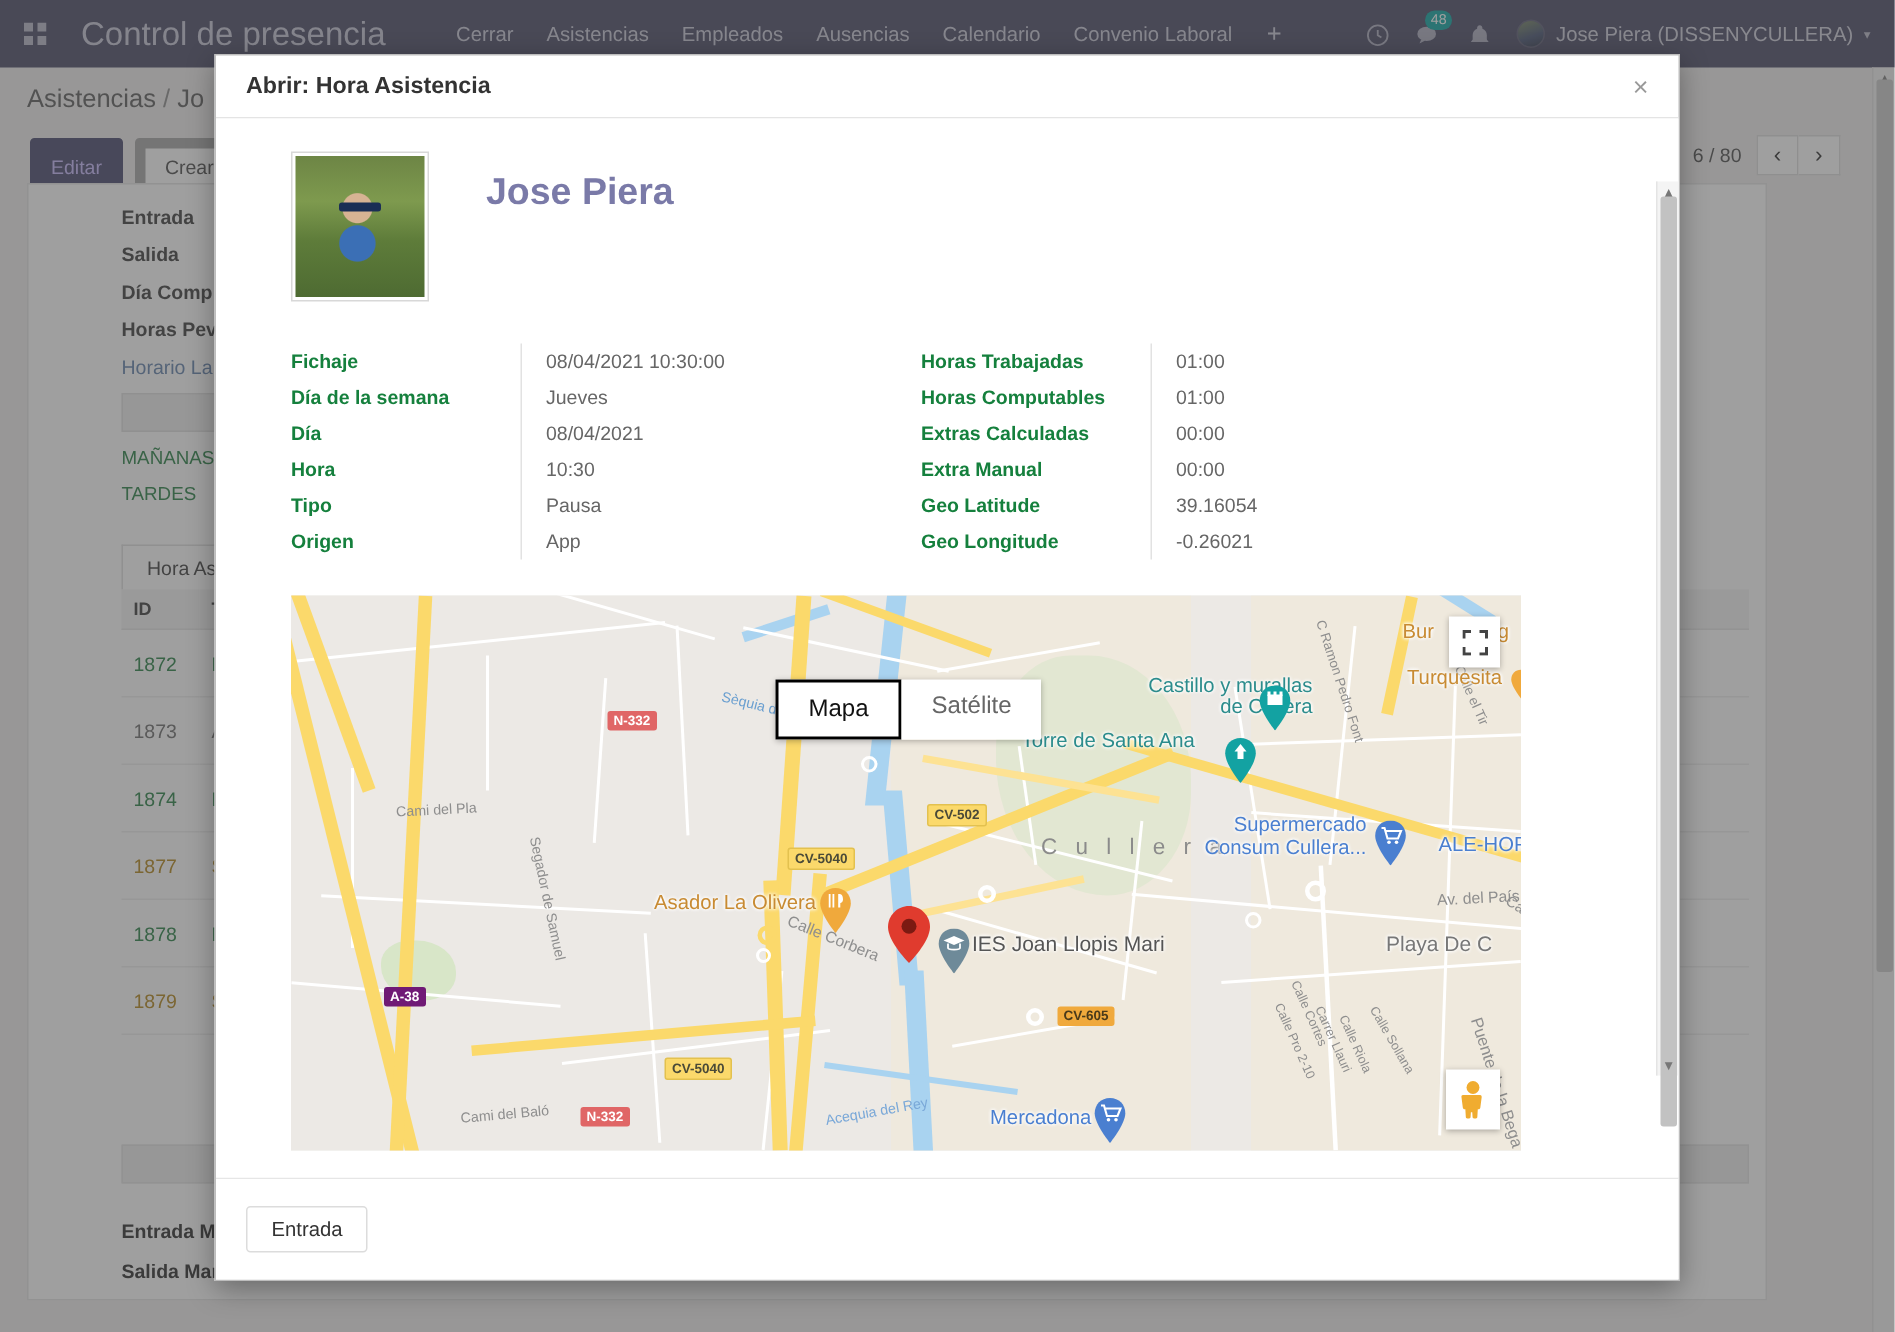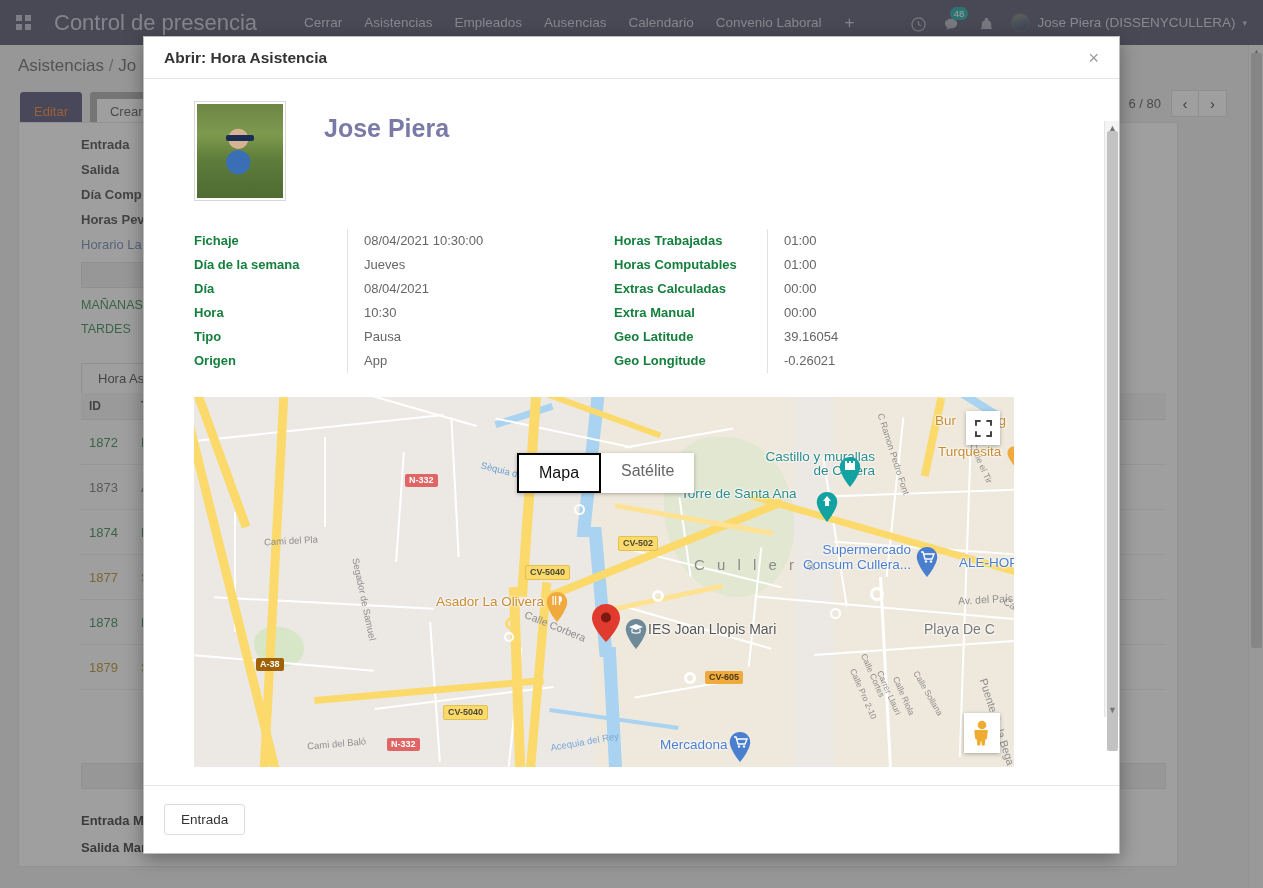--- a/index.html
+++ b/index.html
@@ -58,21 +58,21 @@
   .caret-down { font-size: 9px; color: #b5b5c6; }
 
   
   .bc-row {
     position: absolute; top: 56px; left: 18px;
     font-size: 17px; color: #555; white-space: nowrap;
   }
   .bc-sep { color: #888; }
   .btn-row { position: absolute; top: 92px; left: 20px; display: flex; gap: 8px; }
   .btn-primary {
-    background: #3f3f66; color: #f97316; border: 1px solid #3f3f66;
+    background: #3f3f66; color: #c4b5fd; border: 1px solid #3f3f66;
     border-radius: 3px; padding: 5px 13px; font-size: 13px;
   }
   .btn-plain {
     background: #fff; color: #444; border: 7px solid #a3a3a3;
     border-radius: 3px; padding: 5px 13px; font-size: 13px;
   }
   .pager {
     position: absolute; top: 90px; right: 36px; display: flex; align-items: center; gap: 0;
     font-size: 13px; color: #444;
   }
@@ -227,21 +227,21 @@
   .beige { position: absolute; background: #efe9dd; }
   .road { position: absolute; background: #fff; }
   .road-y { position: absolute; background: #fbd96b; }
   .road-y2 { position: absolute; background: #fde293; }
   .shieldR, .shieldY, .shieldB, .shieldO {
     position: absolute; font-size: 9px; padding: 1px 4px; border-radius: 2px;
     font-weight: bold; color: #fff; white-space: nowrap; line-height: 11px;
   }
   .shieldR { background: #e06666; }
   .shieldY { background: #fbd96b; color: #4a4a38; border: 1px solid #e3c14f; }
-  .shieldB { background: #a16207; }
+  .shieldB { background: #701a75; }
   .shieldO { background: #f0a93c; color: #4a3a1a; }
   .poi-label {
     position: absolute; font-size: 12.5px; white-space: nowrap; line-height: 14px;
     text-shadow: 0 0 3px #fff, 0 0 3px #fff, 0 0 2px #fff;
   }
   .poi-teal { color: #2c8c8c; font-size: 13.5px; }
   .poi-blue { color: #4a7fd0; font-size: 13.5px; }
   .poi-orange { color: #c88b33; font-size: 13.5px; }
   .poi-green { color: #4a8a4a; }
   .city-label {

